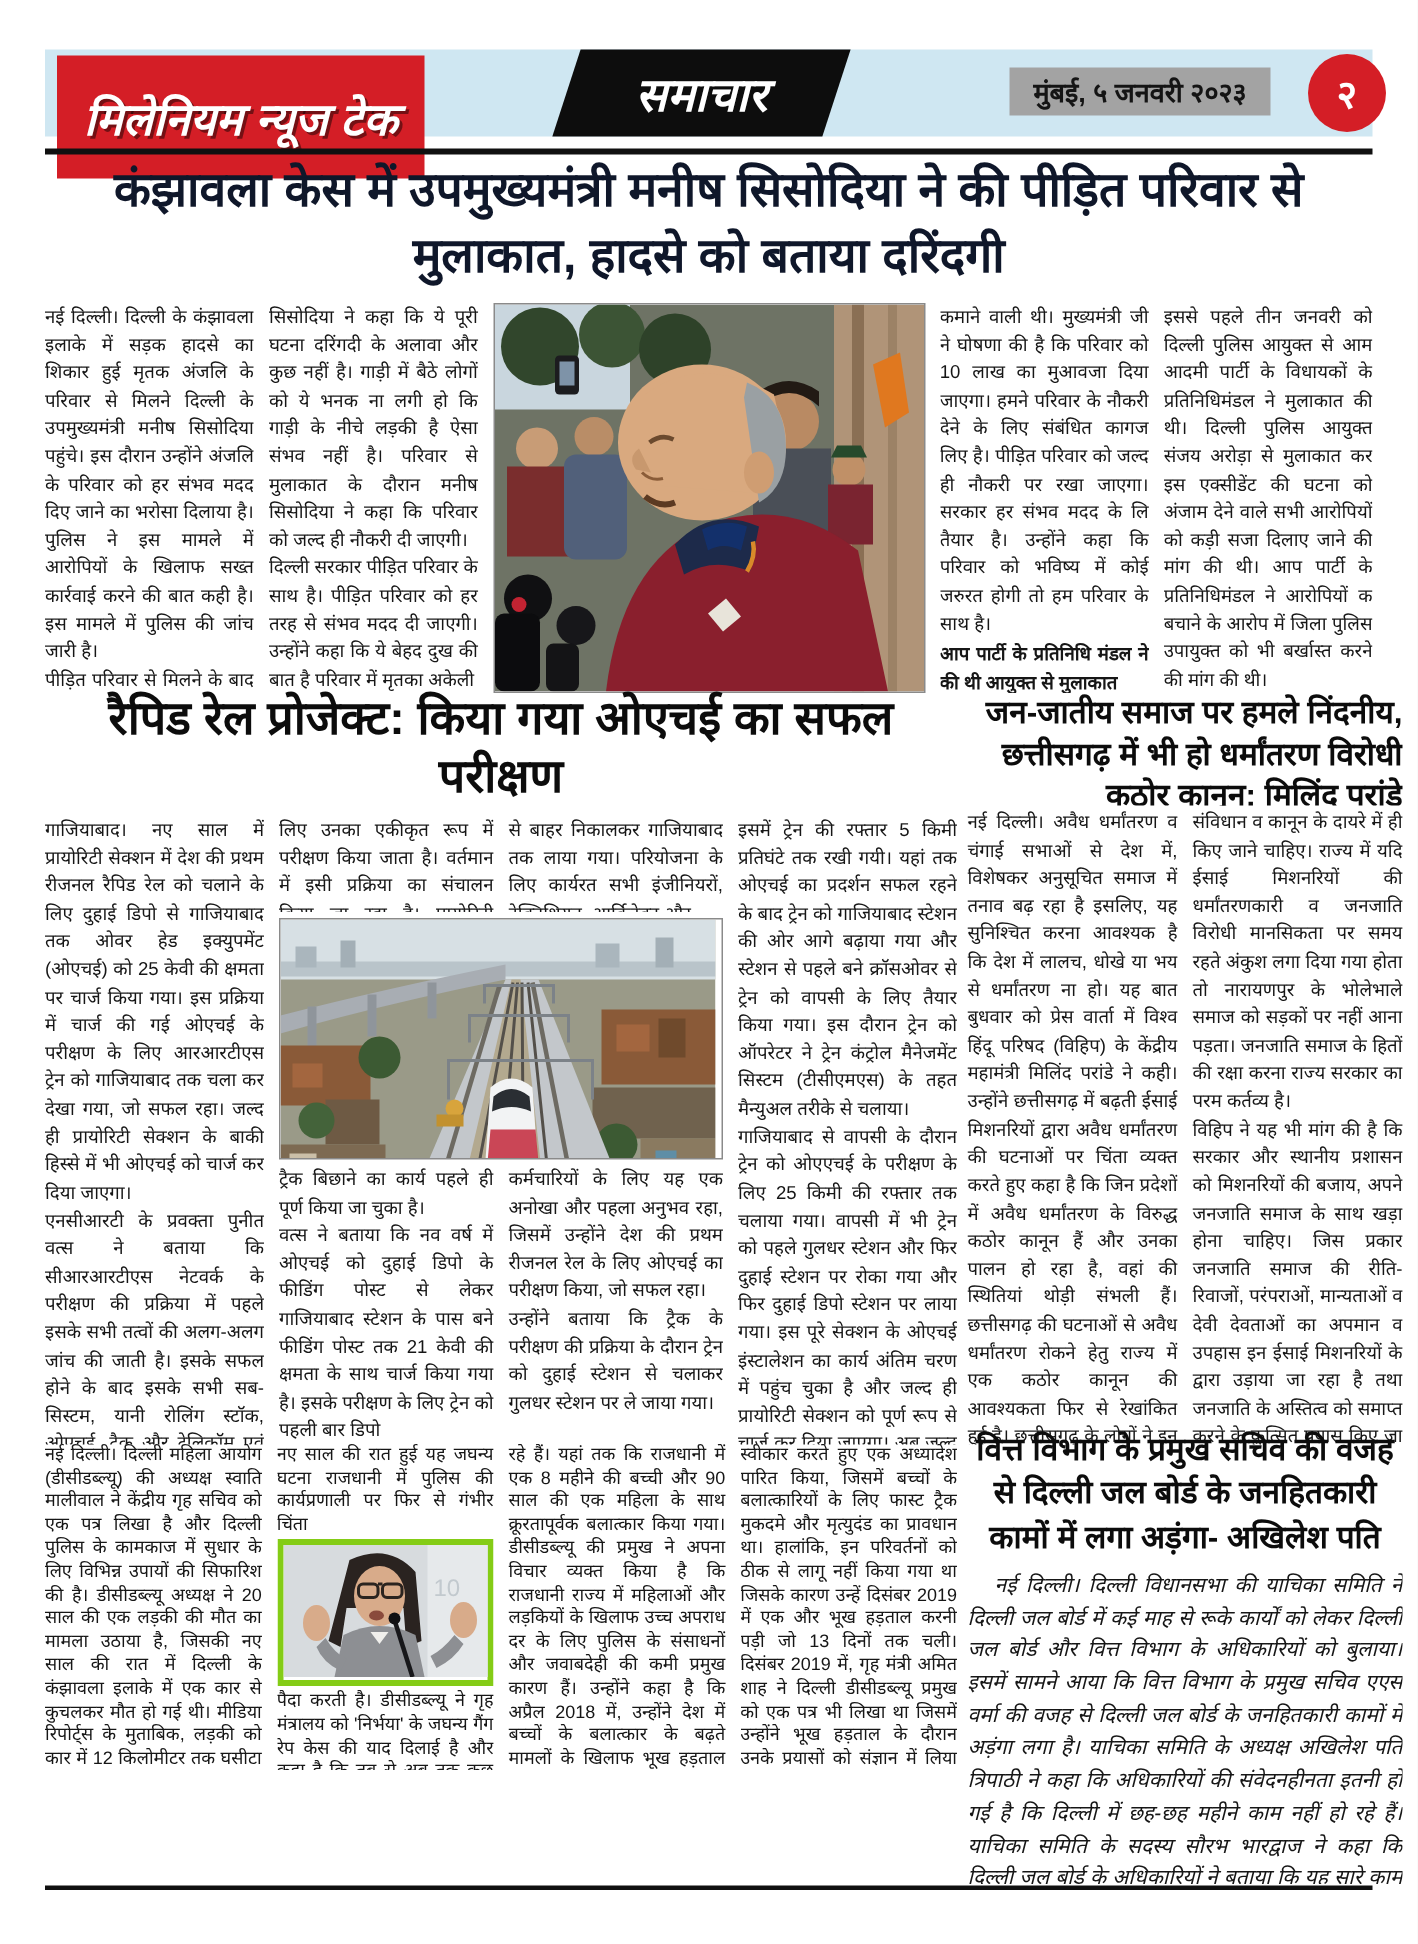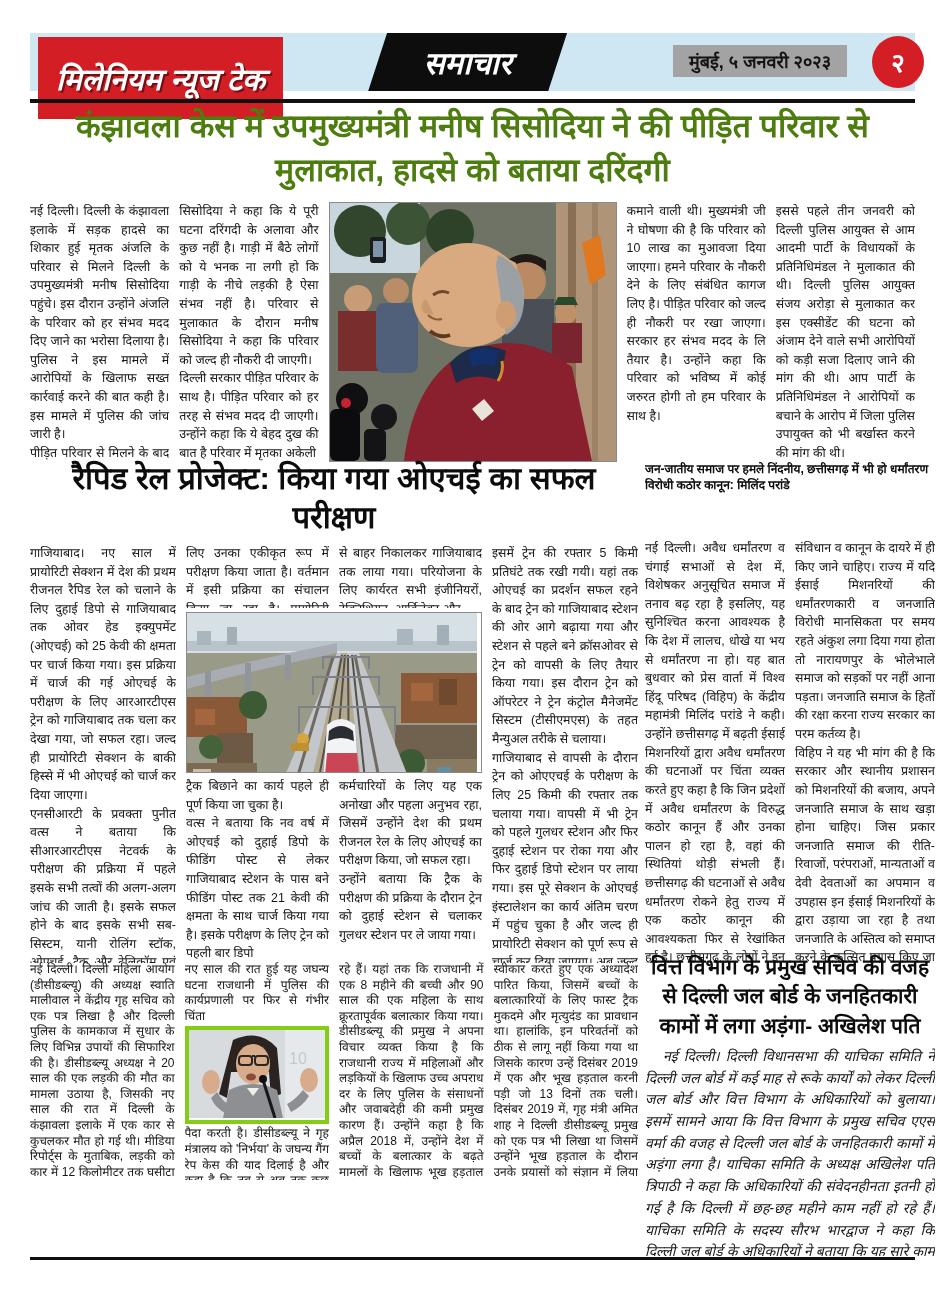--- a/index.html
+++ b/index.html
@@ -19,24 +19,24 @@
                     font-size:31px;white-space:nowrap;}
   .date-box{position:absolute;top:12px;right:68px;background:#a3a3a3;padding:4px 16px;
             font-weight:bold;font-size:18px;white-space:nowrap;}
   .page-circle{position:absolute;top:3px;right:-9px;width:52px;height:52px;border-radius:50%;
                background:#d41e26;color:#ffffff;font-weight:bold;font-size:26px;
                display:flex;align-items:center;justify-content:center;}
   .top-rule{position:absolute;top:99px;left:30px;width:885px;height:4px;background:#101010;}
   .bottom-rule{position:absolute;top:1257px;left:30px;width:885px;height:3px;background:#101010;}
   
   .hl1{position:absolute;top:104px;left:38px;width:869px;height:97px;overflow:hidden;
-       text-align:center;font-weight:bold;font-size:32px;line-height:1.38;color:#4d7c0f;}
+       text-align:center;font-weight:bold;font-size:32px;line-height:1.38;color:#0f172a;}
   .hl-rapid{font-weight:bold;font-size:31px;line-height:1.25;text-align:center;color:#0c0c0c;
             height:80px;overflow:hidden;margin-bottom:4px;}
-  .hl-parande{font-weight:bold;font-size:12px;line-height:1.32;text-align:left;color:#0c0c0c;
+  .hl-parande{font-weight:bold;font-size:21px;line-height:1.32;text-align:right;color:#0c0c0c;
               height:75px;overflow:hidden;margin-bottom:2px;}
   .hl-dcw{font-weight:bold;font-size:23px;line-height:1.42;text-align:center;color:#0c0c0c;
           height:68px;overflow:hidden;margin-bottom:6px;}
   .hl-jal{font-weight:bold;font-size:21px;line-height:1.4;text-align:center;color:#0c0c0c;
           height:90px;overflow:hidden;margin-bottom:4px;}
   
   .bodytxt{font-size:12.4px;line-height:1.5;text-align:justify;white-space:pre-line;
            color:#161616;}
   .art1{position:absolute;top:202px;left:30px;width:885px;height:260px;display:flex;gap:10px;overflow:hidden;}
   .art1 .col{flex:1;overflow:hidden;}
@@ -132,20 +132,21 @@
 
         <circle cx="22" cy="196" r="16" fill="#101012"></circle>
         <circle cx="16" cy="200" r="5" fill="#c32332"></circle>
         <circle cx="54" cy="214" r="13" fill="#17171a"></circle>
         <rect x="0" y="206" width="30" height="52" rx="6" fill="#0c0c0e"></rect>
         <rect x="34" y="226" width="22" height="32" rx="5" fill="#141416"></rect>
       </svg>
     </div>
     <div class="col">
       <div class="bodytxt">कमाने वाली थी। मुख्यमंत्री जी ने घोषणा की है कि परिवार को 10 लाख का मुआवजा दिया जाएगा। हमने परिवार के नौकरी देने के लिए संबंधित कागज लिए है। पीड़ित परिवार को जल्द ही नौकरी पर रखा जाएगा। सरकार हर संभव मदद के लि तैयार है। उन्होंने कहा कि परिवार को भविष्य में कोई जरुरत होगी तो हम परिवार के साथ है।</div>
+      <div class="bodytxt subhead">आप पार्टी के प्रतिनिधि मंडल ने की थी आयुक्त से मुलाकात</div>
     </div>
     <div class="col bodytxt">इससे पहले तीन जनवरी को दिल्ली पुलिस आयुक्त से आम आदमी पार्टी के विधायकों के प्रतिनिधिमंडल ने मुलाकात की थी। दिल्ली पुलिस आयुक्त संजय अरोड़ा से मुलाकात कर इस एक्सीडेंट की घटना को अंजाम देने वाले सभी आरोपियों को कड़ी सजा दिलाए जाने की मांग की थी। आप पार्टी के प्रतिनिधिमंडल ने आरोपियों क बचाने के आरोप में जिला पुलिस उपायुक्त को भी बर्खास्त करने की मांग की थी।</div>
   </div>
 
   <div class="rapid">
     <div class="hl-rapid">रैपिड रेल प्रोजेक्ट: किया गया ओएचई का सफल परीक्षण</div>
     <div class="rapid-body">
       <div class="col bodytxt">गाजियाबाद। नए साल में प्रायोरिटी सेक्शन में देश की प्रथम रीजनल रैपिड रेल को चलाने के लिए दुहाई डिपो से गाजियाबाद तक ओवर हेड इक्युपमेंट (ओएचई) को 25 केवी की क्षमता पर चार्ज किया गया। इस प्रक्रिया में चार्ज की गई ओएचई के परीक्षण के लिए आरआरटीएस ट्रेन को गाजियाबाद तक चला कर देखा गया, जो सफल रहा। जल्द ही प्रायोरिटी सेक्शन के बाकी हिस्से में भी ओएचई को चार्ज कर दिया जाएगा।
 एनसीआरटी के प्रवक्ता पुनीत वत्स ने बताया कि सीआरआरटीएस नेटवर्क के परीक्षण की प्रक्रिया में पहले इसके सभी तत्वों की अलग-अलग जांच की जाती है। इसके सफल होने के बाद इसके सभी सब-सिस्टम, यानी रोलिंग स्टॉक, ओएचई, ट्रैक और टेलिकॉम एवं सिग्नलिंग के साथ-साथ स्टेशन इंफ्रास्ट्रक्चर, प्लेटफॉर्म स्क्रीन डोर्स आदि की एक दूसरे के साथ अनुकूलता की जांच करने के</div>
       <div class="rapid-mid">

